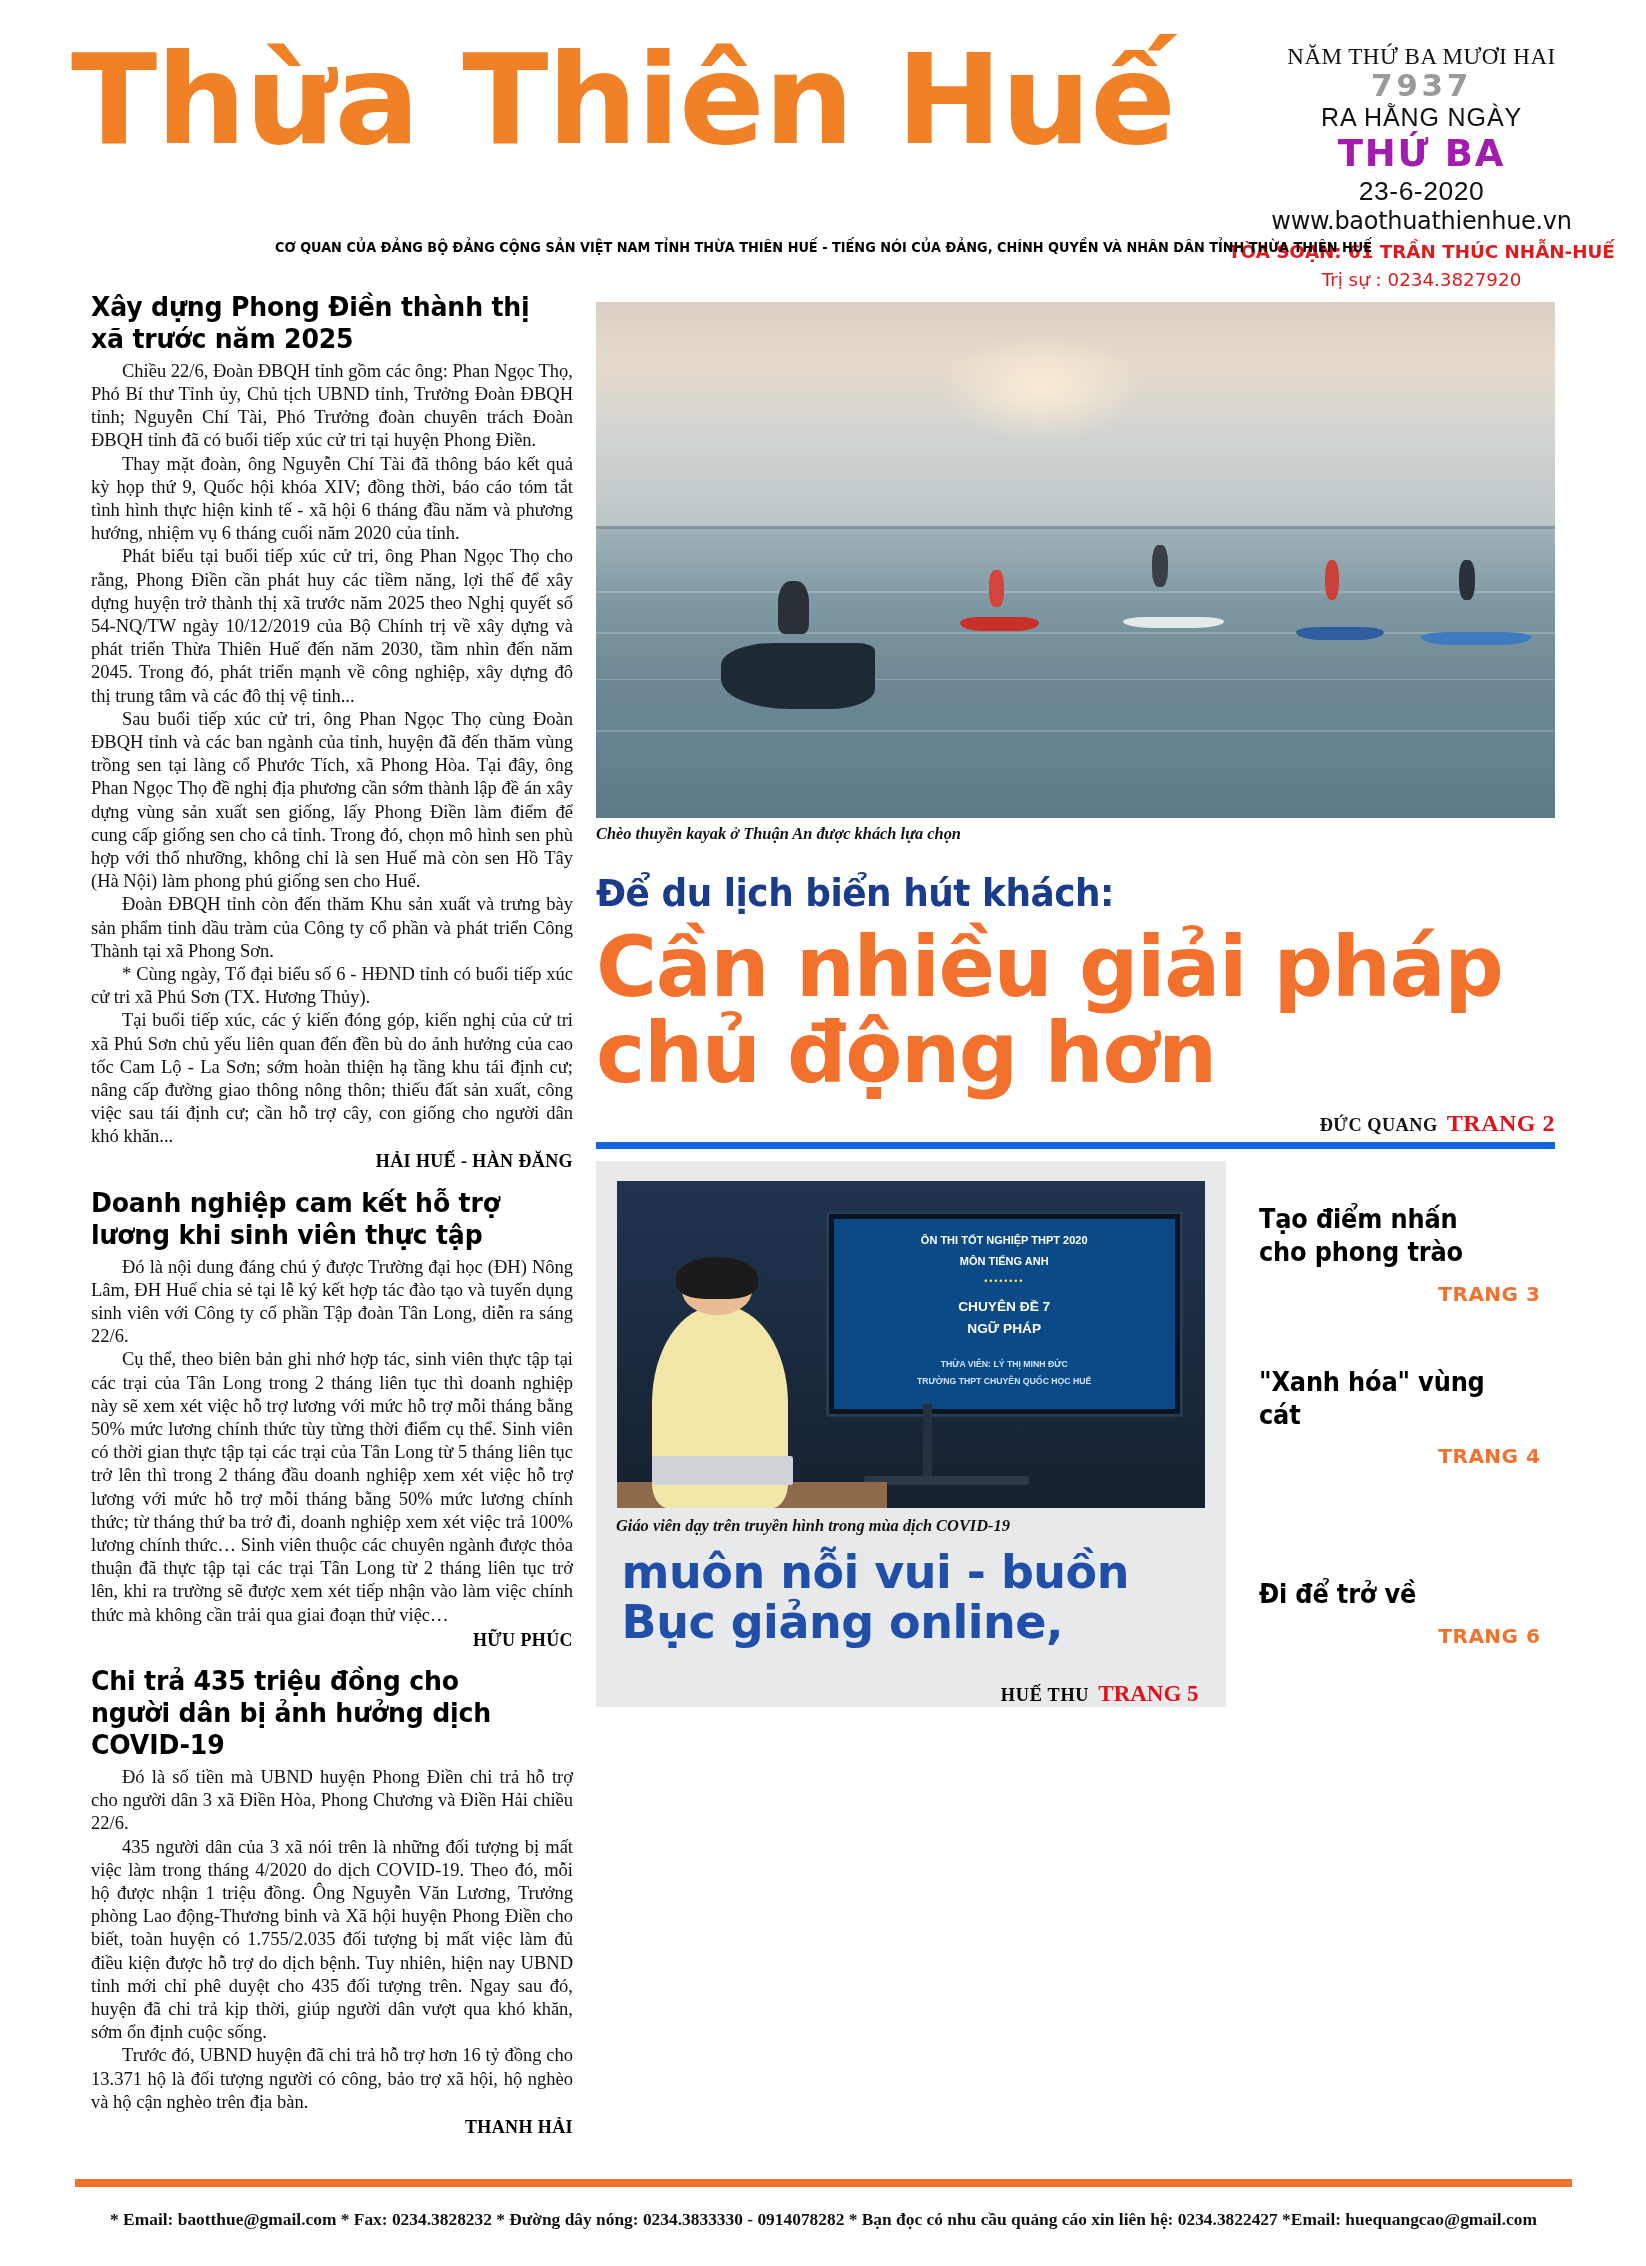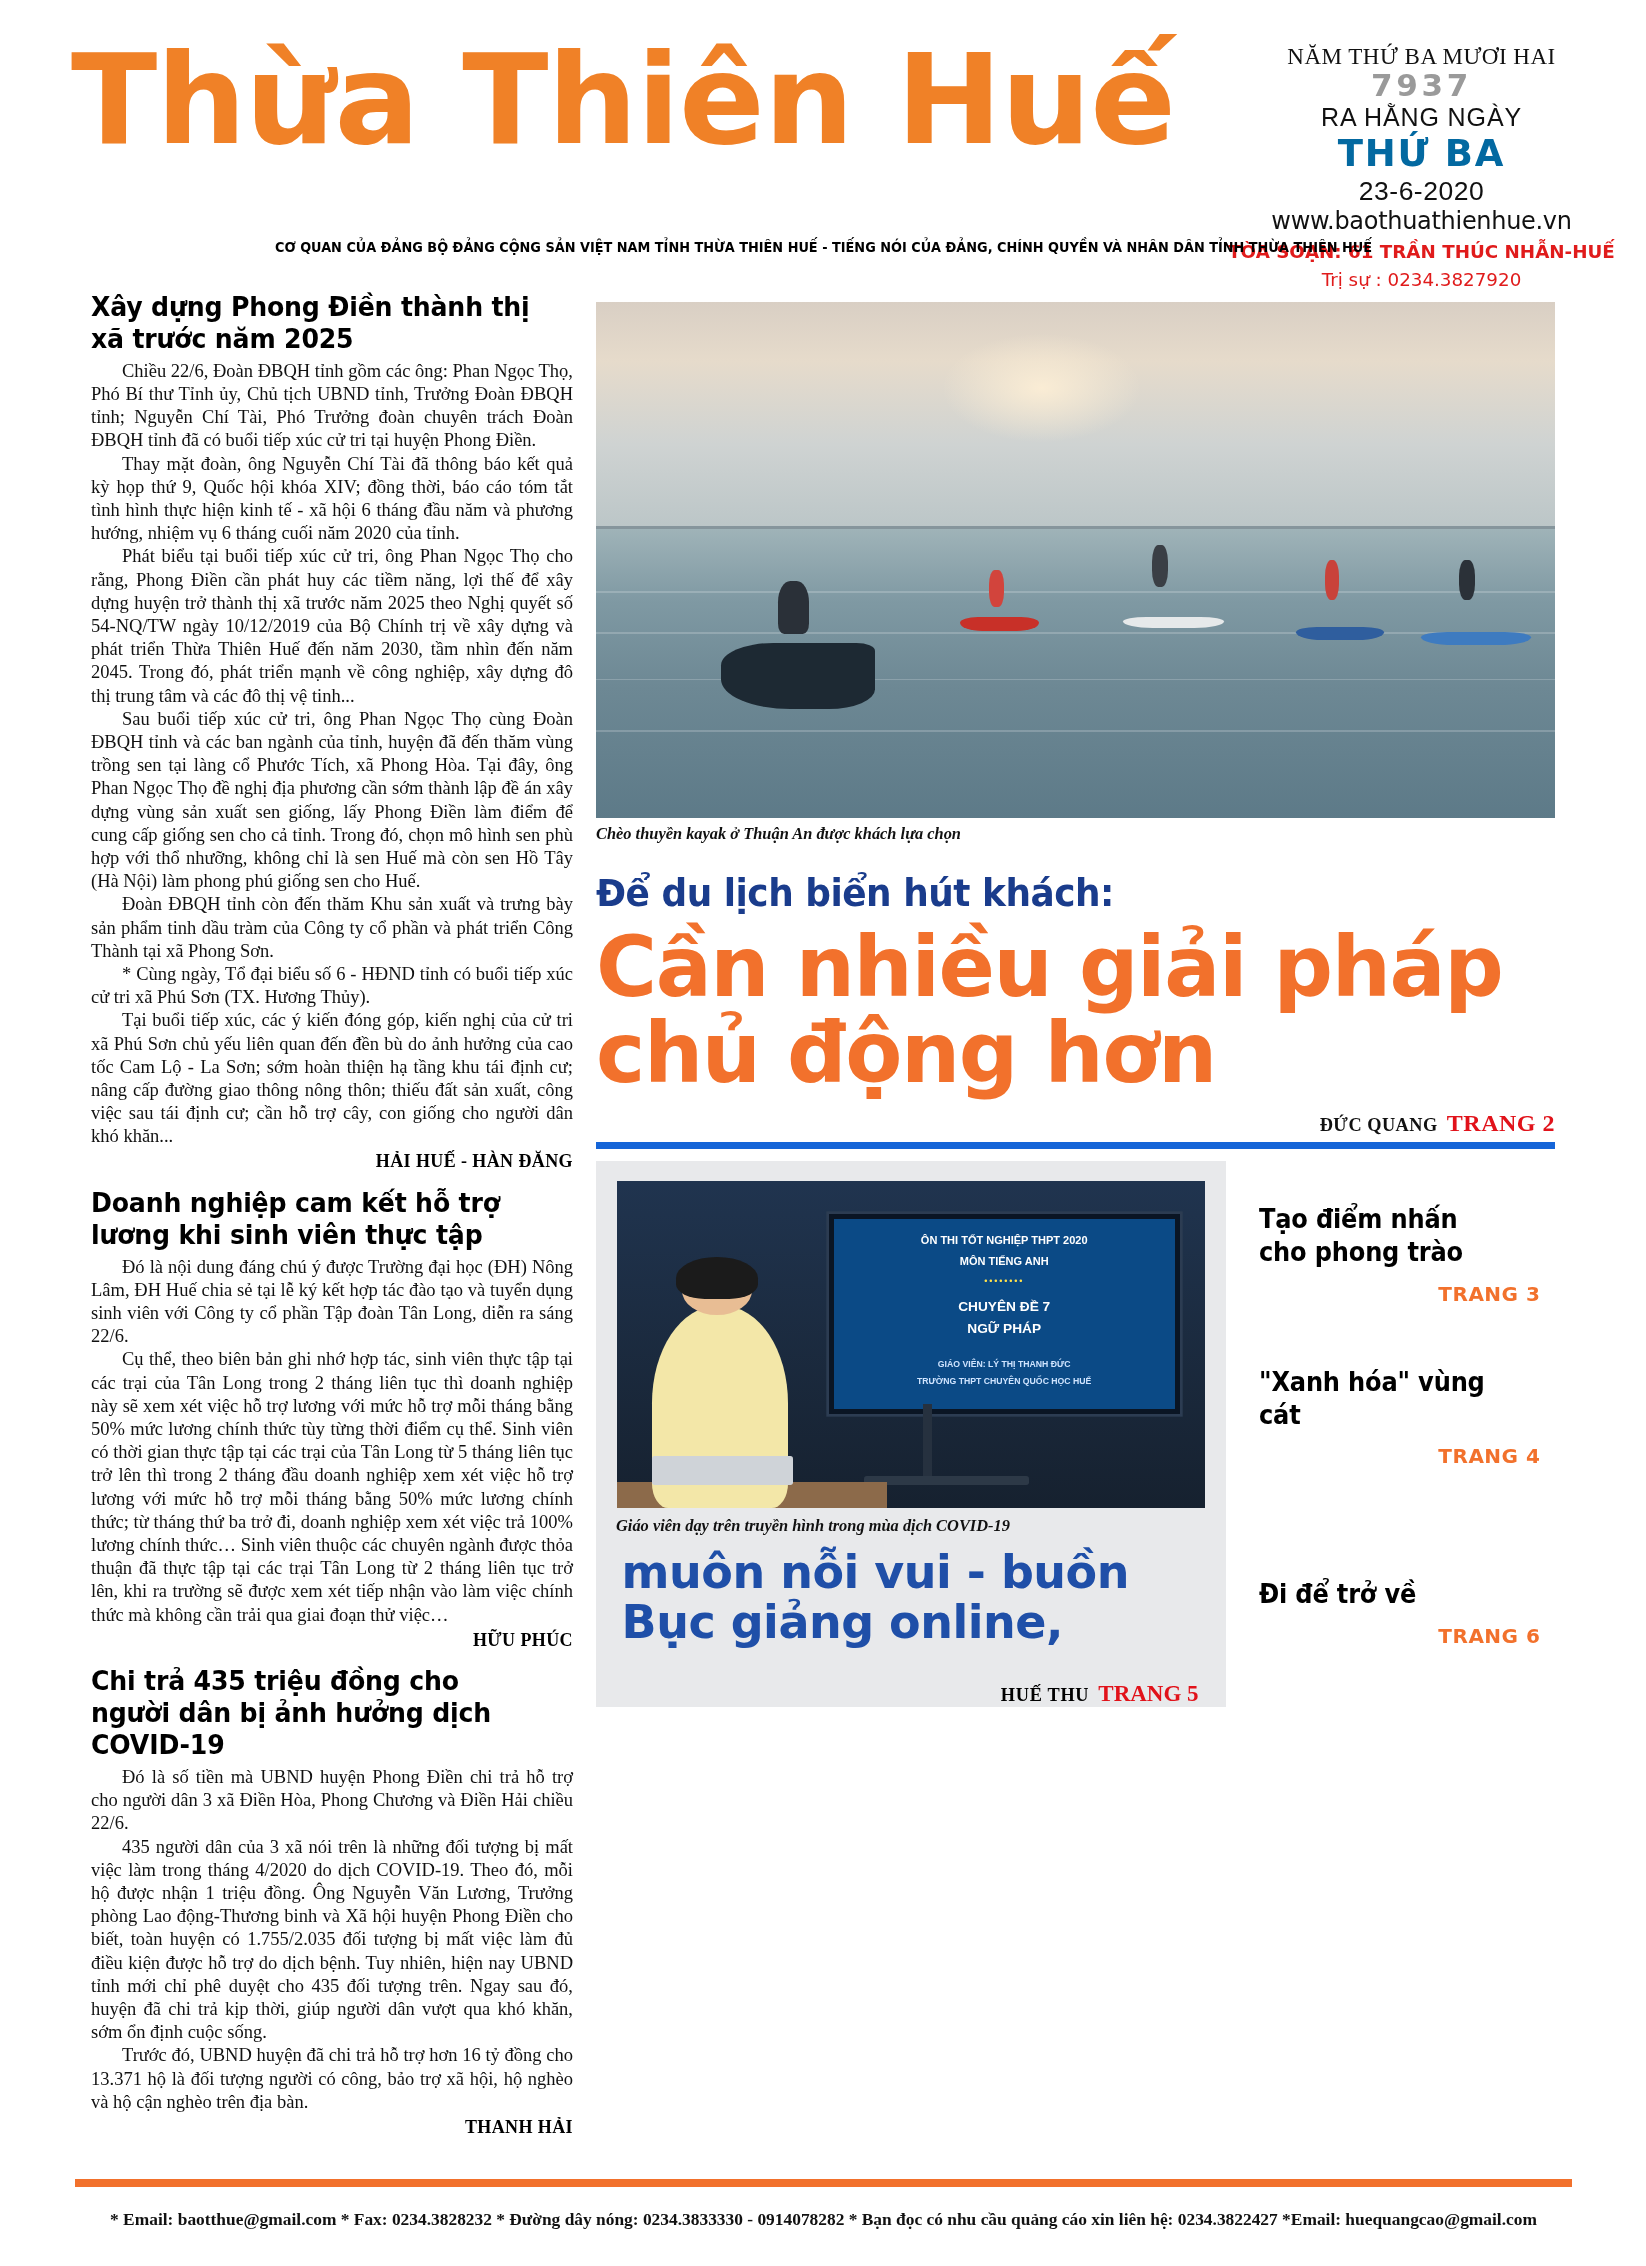--- a/index.html
+++ b/index.html
@@ -35,21 +35,21 @@
   }
   .mr-num{
     font-family:"DejaVu Sans", sans-serif;font-weight:700;font-size:31px;
     color:#9a9a9a;letter-spacing:3.7px;line-height:1.1;margin-top:-1.8px;
   }
   .mr-daily{
     font-family:"Liberation Sans", sans-serif;font-size:25px;letter-spacing:0.9px;color:#111;margin-top:0.9px;
   }
   .mr-weekday{
     font-family:"DejaVu Sans", sans-serif;font-weight:700;font-size:37px;
-    color:#0369a1;letter-spacing:1.8px;margin-top:2.7px;line-height:1.05;
+    color:#a21caf;letter-spacing:1.8px;margin-top:2.7px;line-height:1.05;
   }
   .mr-date{
     font-family:"Liberation Sans", sans-serif;font-size:26.5px;color:#111;letter-spacing:0.5px;margin-top:1.8px;
   }
   .mr-web{
     font-family:"DejaVu Sans", sans-serif;font-size:24px;color:#111;margin-top:0.9px;letter-spacing:-0.3px;
   }
   .mr-addr{
     font-family:"DejaVu Sans", sans-serif;font-weight:700;font-size:18.3px;color:#E01B1B;margin-top:5.5px;white-space:nowrap;
   }
@@ -298,21 +298,21 @@
 
         <div class="bottom-left">
           <div class="tv-photo">
             <div class="tv-room"></div>
             <div class="tv-screen">
               <div style="position:absolute;left:0;right:0;top:8%;text-align:center;color:#ffffff;font-family:'Liberation Sans',sans-serif;font-weight:700;font-size:11px;">ÔN THI TỐT NGHIỆP THPT 2020</div>
               <div style="position:absolute;left:0;right:0;top:19%;text-align:center;color:#ffffff;font-family:'Liberation Sans',sans-serif;font-weight:700;font-size:11px;">MÔN TIẾNG ANH</div>
               <div style="position:absolute;left:0;right:0;top:30%;text-align:center;color:#ffe14d;font-family:'Liberation Sans',sans-serif;font-size:9.1px;letter-spacing:1.8px;">••••••••</div>
               <div style="position:absolute;left:0;right:0;top:42%;text-align:center;color:#ffffff;font-family:'Liberation Sans',sans-serif;font-weight:700;font-size:13.7px;">CHUYÊN ĐỀ 7</div>
               <div style="position:absolute;left:0;right:0;top:54%;text-align:center;color:#ffffff;font-family:'Liberation Sans',sans-serif;font-weight:700;font-size:13.7px;">NGỮ PHÁP</div>
-              <div style="position:absolute;left:0;right:0;top:74%;text-align:center;color:#cfe4ff;font-family:'Liberation Sans',sans-serif;font-weight:700;font-size:8.7px;">GIÁO VIÊN: LÝ THỊ THANH ĐỨC</div>
+              <div style="position:absolute;left:0;right:0;top:74%;text-align:center;color:#cfe4ff;font-family:'Liberation Sans',sans-serif;font-weight:700;font-size:8.7px;">THỪA VIÊN: LÝ THỊ MINH ĐỨC</div>
               <div style="position:absolute;left:0;right:0;top:83%;text-align:center;color:#cfe4ff;font-family:'Liberation Sans',sans-serif;font-weight:700;font-size:8.7px;">TRƯỜNG THPT CHUYÊN QUỐC HỌC HUẾ</div>
             </div>
             <div class="tv-stand"></div>
             <div class="tv-base"></div>
             <div class="desk"></div>
             <div class="teacher-body"></div>
             <div class="teacher-head"></div>
             <div class="teacher-hair"></div>
             <div class="laptop"></div>
           </div>

